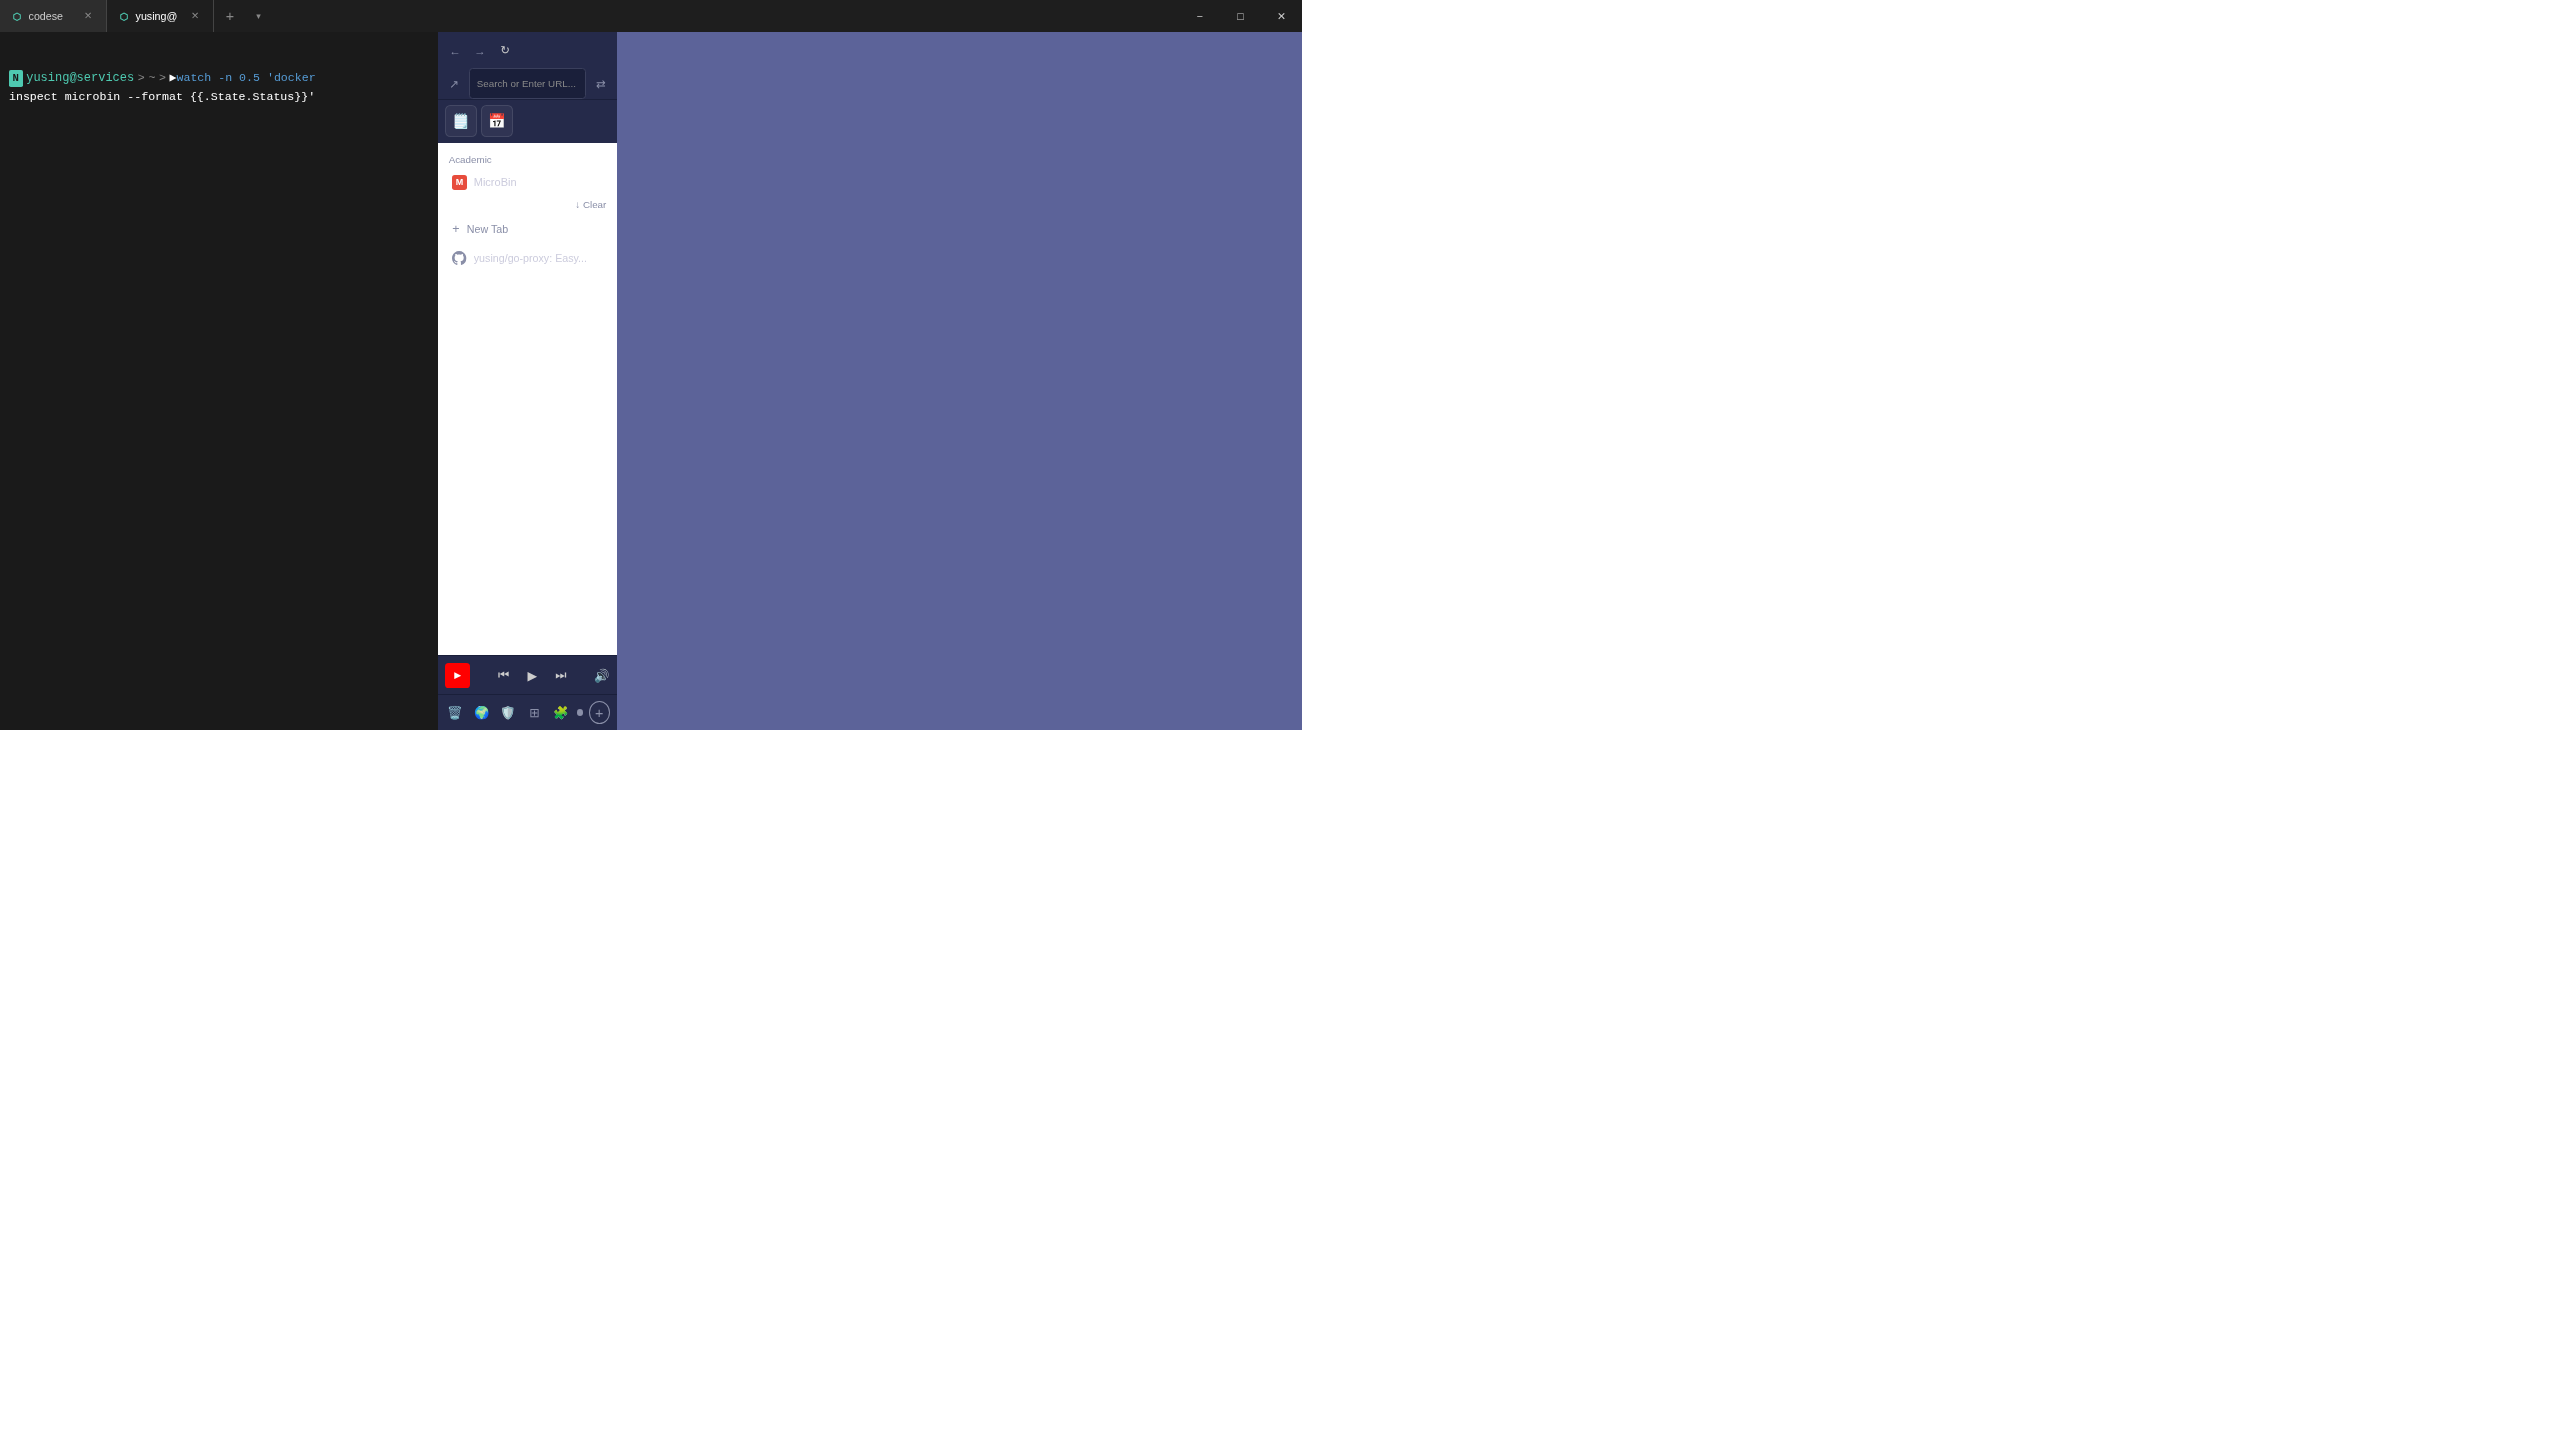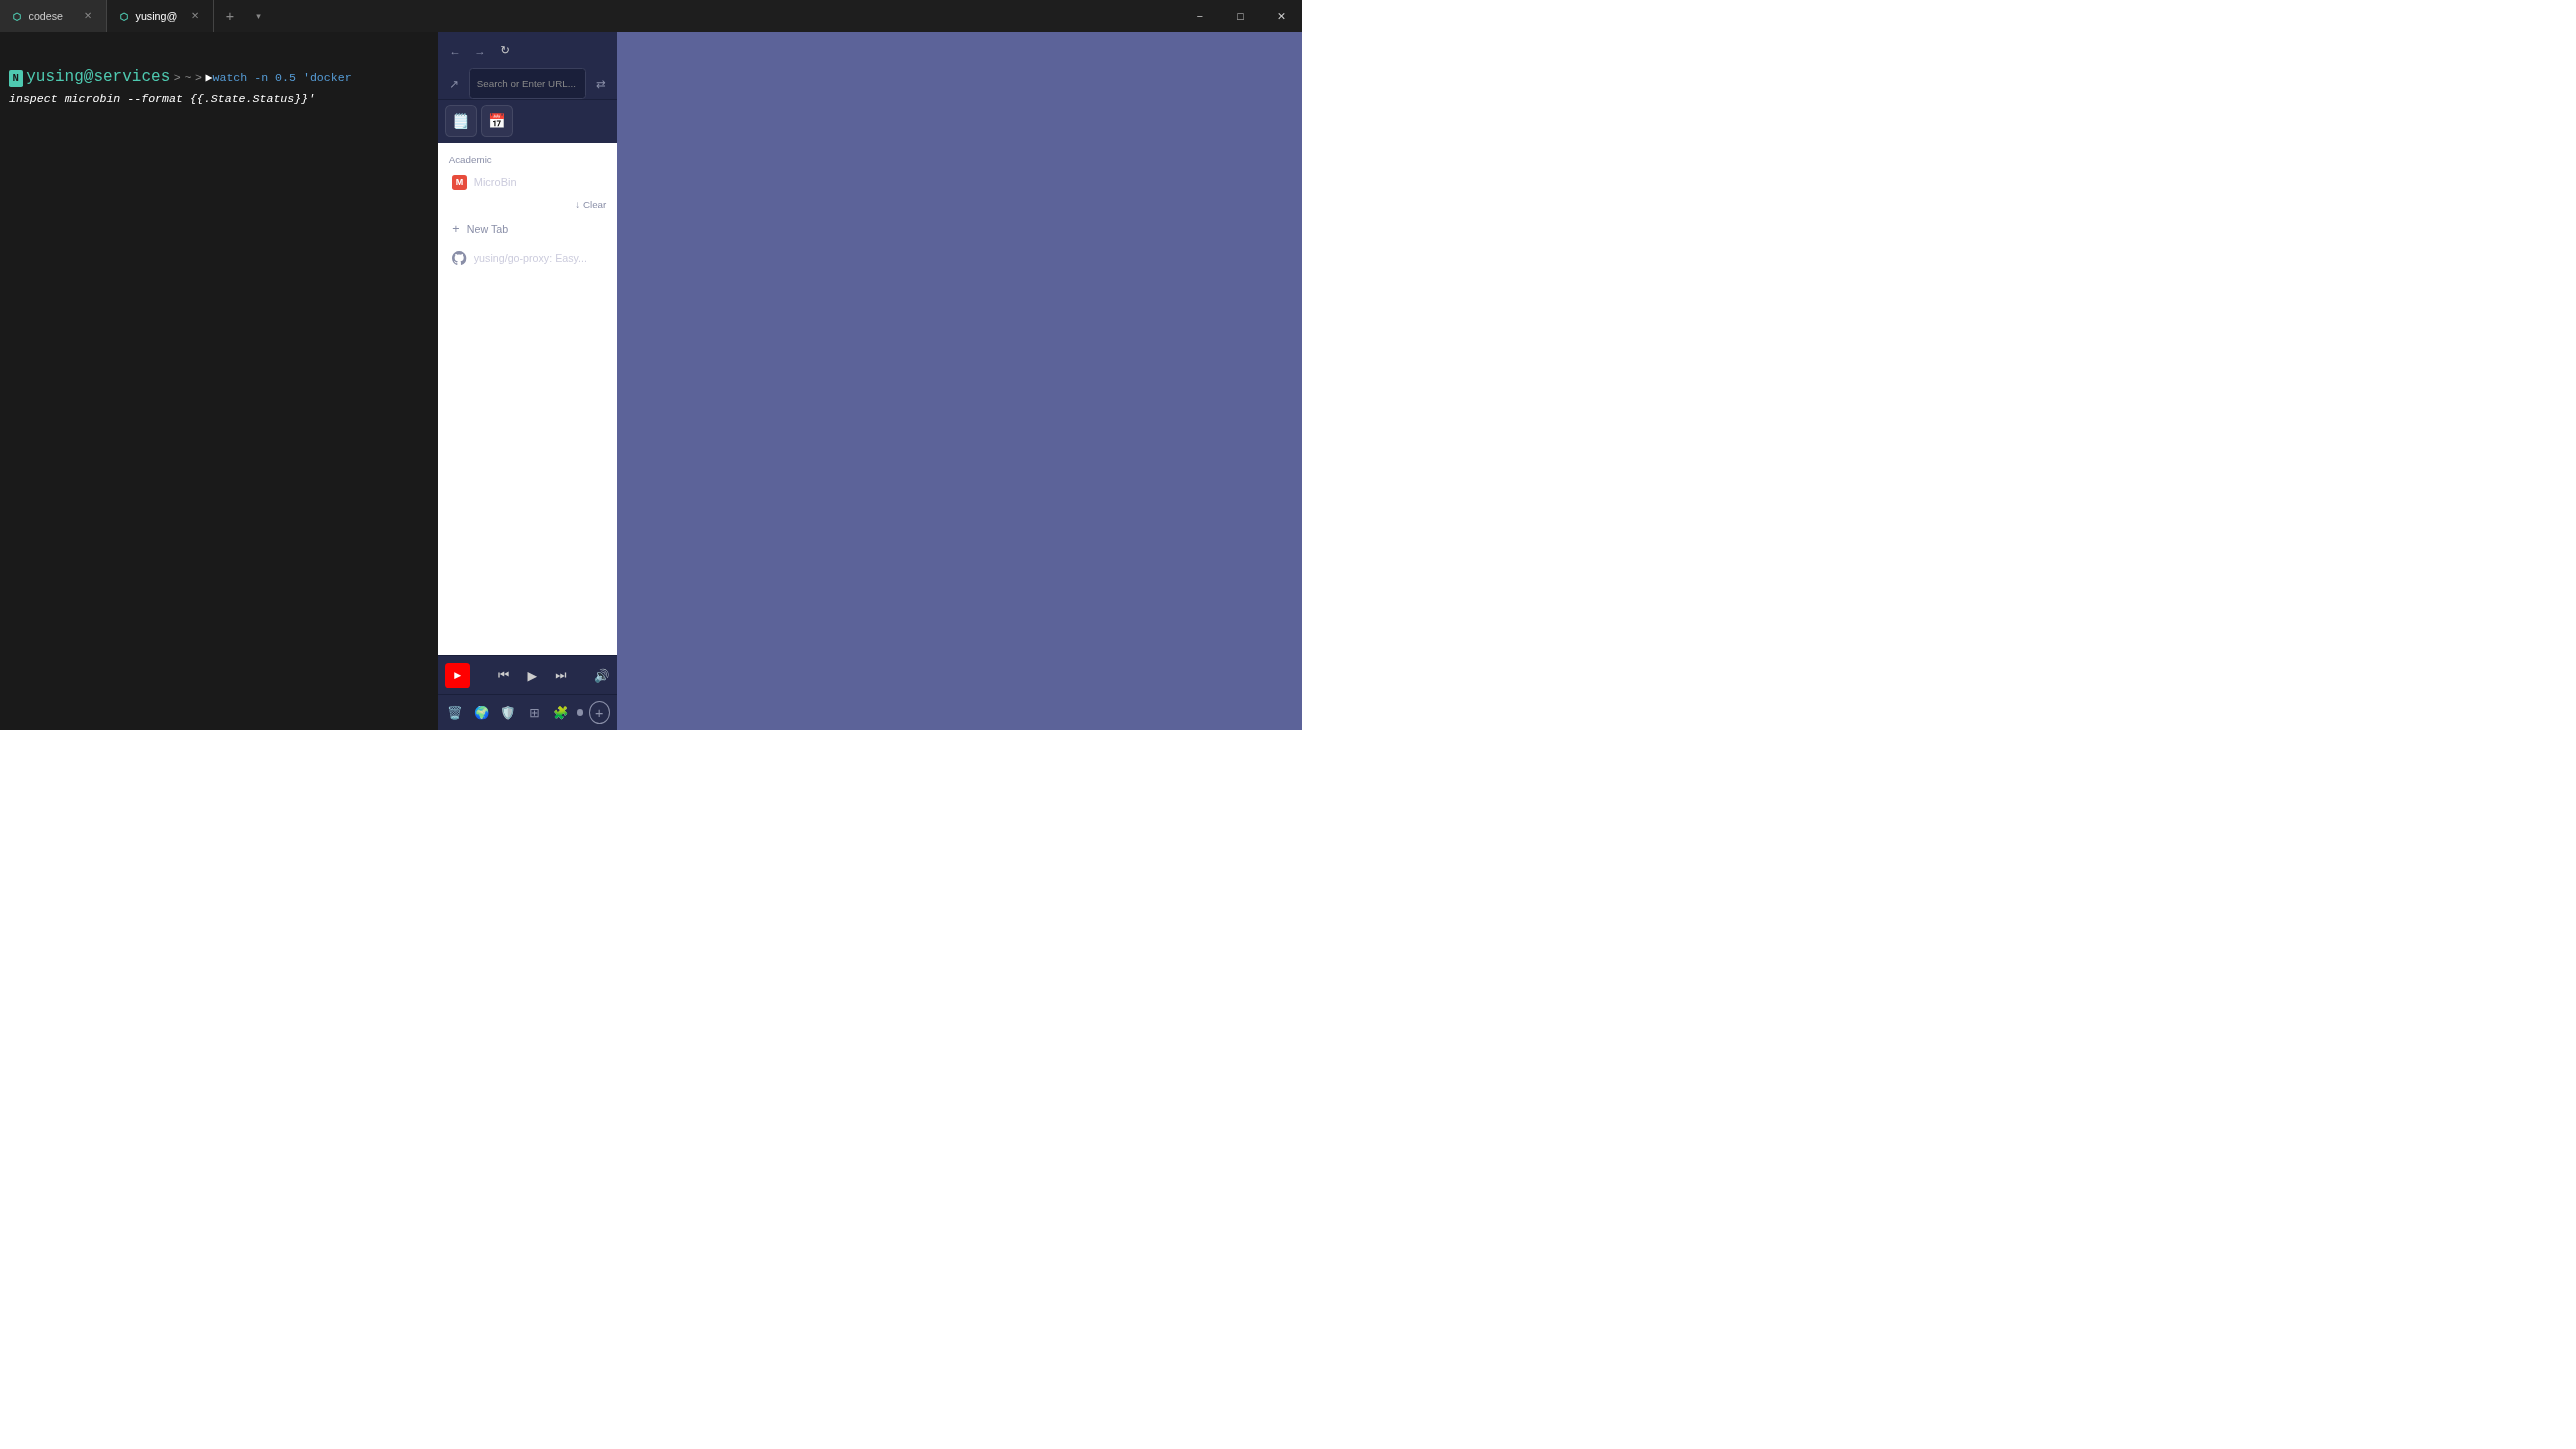--- a/index.html
+++ b/index.html
@@ -132,21 +132,21 @@
       background: #4ec9b0;
       color: #1a1a1a;
       font-weight: bold;
       font-size: 10.7px;
       padding: 0 3.6px;
       border-radius: 1.8px;
       margin-right: 3.6px;
     }
     .prompt-user {
       color: #4ec9b0;
-      font-size: 16px;
+      font-size: 12px;
       font-family: Liberation Mono, monospace;
     }
     .prompt-arrow {
       color: #888;
       margin: 0 3.6px;
     }
     .prompt-dir {
       color: #888;
     }
     .prompt-cursor {
@@ -156,21 +156,20 @@
     .terminal-command {
       color: #569cd6;
       font-size: 11.6px;
       margin-top: 28px;
     }
     .terminal-line2 {
       color: #fff;
       font-size: 11.6px;
       margin-top: 1.8px;
       padding-left: 0;
-      font-style: italic;
     }
     .browser-nav-bar {
       display: flex;
       align-items: center;
       height: 36px;
       padding: 0 7.2px;
       background: #252a4a;
       gap: 5.4px;
       flex-shrink: 0;
     }

